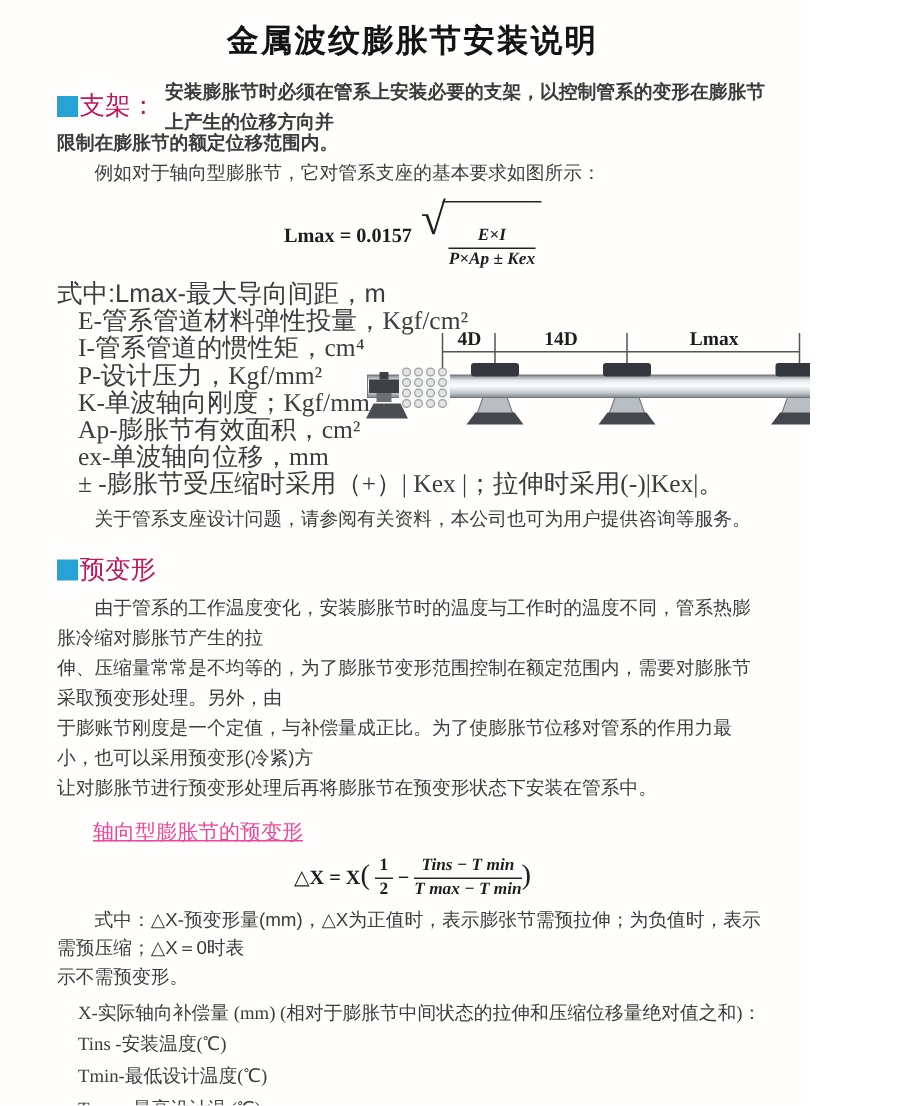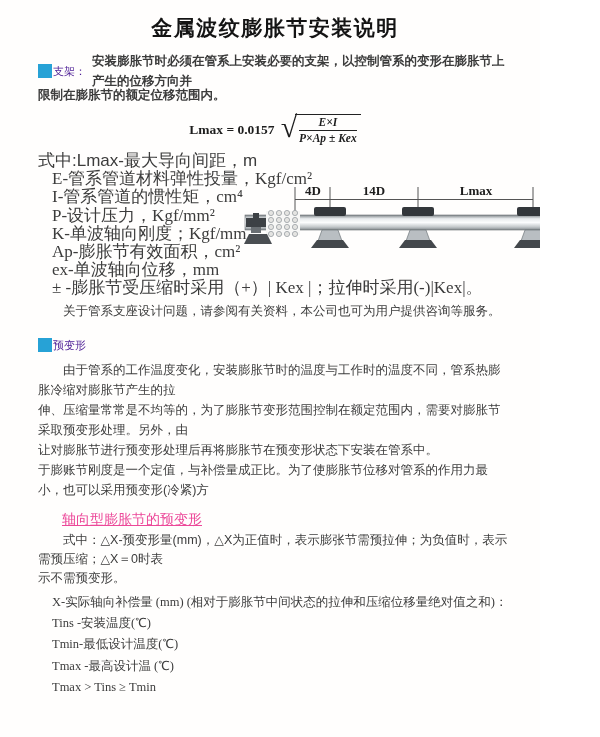--- a/index.html
+++ b/index.html
@@ -7,35 +7,35 @@
     width:540px;height:737px;background:#fffefd;overflow:hidden;position:relative;
     font-family:"Liberation Sans","DejaVu Sans",sans-serif;color:#3c3c3c;
   }
   .inner{padding:12px 28px 0 38px;}
   .doc-title{
     text-align:center;font-size:21px;font-weight:bold;color:#141414;
     letter-spacing:1.5px;margin:2px 0 17px 0;line-height:28px;
   }
   .sec-head{display:flex;align-items:center;margin:0 0 3px 0;height:23px;}
   .sq{width:14px;height:14px;background:#27a2d6;display:inline-block;flex:0 0 auto;margin-right:1px;}
-  .sec-title{color:#4c1d95;font-size:11px;line-height:22px;flex:0 0 auto;}
+  .sec-title{color:#be185d;font-size:17px;line-height:22px;flex:0 0 auto;}
   .line{font-size:12.5px;line-height:20px;}
   .bold{font-weight:bold;}
   .indent{text-indent:2em;}
   .ml{margin-left:14px;font-family:Liberation Serif, serif;}
   .head-run{font-size:12.5px;font-weight:bold;margin-left:6px;line-height:20px;}
   
   .formula{
     text-align:center;font-family:"Liberation Serif","DejaVu Serif",serif;
     font-weight:bold;color:#1d1d1d;
   }
   .f1{margin:9px 0 7px 0;font-size:13.5px;}
   .root{display:inline-flex;align-items:flex-start;vertical-align:middle;margin-left:6px;}
   .rad{font-size:30px;font-weight:400;line-height:26px;margin-right:-2px;}
-  .rad-body{border-top:1.6px solid #222;padding:1px 4px 0 4px;}
+  .rad-body{border-top:1.6px solid #222;padding:16px 4px 0 4px;}
   .frac{display:inline-block;text-align:center;vertical-align:middle;font-size:11.5px;line-height:13px;}
   .frac .top{display:block;border-bottom:1px solid #222;padding:0 3px 1px 3px;}
   .frac .bot{display:block;padding-top:1px;}
   .it{font-style:italic;}
   .f2{margin:7px 0 4px 0;font-size:13.5px;}
   .paren{font-size:19px;font-weight:normal;vertical-align:middle;position:relative;top:-1px;}
   .fpart{vertical-align:middle;}
   
   .vars-wrap{position:relative;margin-top:2px;}
   .var-item{font-size:17px;line-height:18.2px;}
@@ -52,20 +52,21 @@
   <div class="inner">
 
     <div class="doc-title">金属波纹膨胀节安装说明</div>
 
     <div class="sec-head">
       <span class="sq"></span>
       <span class="sec-title">支架：</span>
       <span class="head-run">安装膨胀节时必须在管系上安装必要的支架，以控制管系的变形在膨胀节上产生的位移方向并</span>
     </div>
     <div class="line bold">限制在膨胀节的额定位移范围内。</div>
+    <div class="line indent">例如对于轴向型膨胀节，它对管系支座的基本要求如图所示：</div>
 
     <div class="formula f1">
       <span class="fpart">Lmax = 0.0157</span><span class="root">
           <span class="rad">√</span>
           <span class="rad-body"><span class="frac it"><span class="top">E×I</span><span class="bot">P×Ap ± Kex</span></span></span>
         </span>
     </div>
 
     <div class="vars-wrap">
       <div class="var-item">式中:Lmax-最大导向间距，m</div>
@@ -151,25 +152,31 @@
     </div>
 
     <div class="line indent" style="margin-top:3px">关于管系支座设计问题，请参阅有关资料，本公司也可为用户提供咨询等服务。</div>
 
     <div class="sec-head" style="margin-top:13px">
       <span class="sq"></span>
       <span class="sec-title">预变形</span>
     </div>
     <div class="line indent">由于管系的工作温度变化，安装膨胀节时的温度与工作时的温度不同，管系热膨胀冷缩对膨胀节产生的拉</div>
     <div class="line">伸、压缩量常常是不均等的，为了膨胀节变形范围控制在额定范围内，需要对膨胀节采取预变形处理。另外，由</div>
+    <div class="line">于膨账节刚度是一个定值，与补偿量成正比。为了使膨胀节位移对管系的作用力最小，也可以采用预变形(冷紧)方</div>
     <div class="line">让对膨胀节进行预变形处理后再将膨胀节在预变形状态下安装在管系中。</div>
-    <div class="line">于膨账节刚度是一个定值，与补偿量成正比。为了使膨胀节位移对管系的作用力最小，也可以采用预变形(冷紧)方</div>
 
     <div class="sub-head ind">轴向型膨胀节的预变形</div>
 
+    <div class="formula f2">
+      <span class="fpart">△X = X</span><span class="paren">(</span>
+      <span class="frac"><span class="top">1</span><span class="bot">2</span></span>
+      <span class="fpart">−</span>
+      <span class="frac it"><span class="top">Tins − T min</span><span class="bot">T max − T min</span></span><span class="paren">)</span>
+    </div>
 
     <div class="line indent" style="line-height:19px">式中：△X-预变形量(mm)，△X为正值时，表示膨张节需预拉伸；为负值时，表示需预压缩；△X＝0时表</div>
     <div class="line" style="line-height:19px">示不需预变形。</div>
 
     <div style="margin-top:4px">
       <div class="item-line ml">X-实际轴向补偿量 (mm) (相对于膨胀节中间状态的拉伸和压缩位移量绝对值之和)：</div>
       <div class="item-line ml">Tins -安装温度(℃)</div>
       <div class="item-line ml">Tmin-最低设计温度(℃)</div>
       <div class="item-line ml">Tmax -最高设计温 (℃)</div>
       <div class="item-line ml">Tmax &gt; Tins ≥ Tmin</div>

